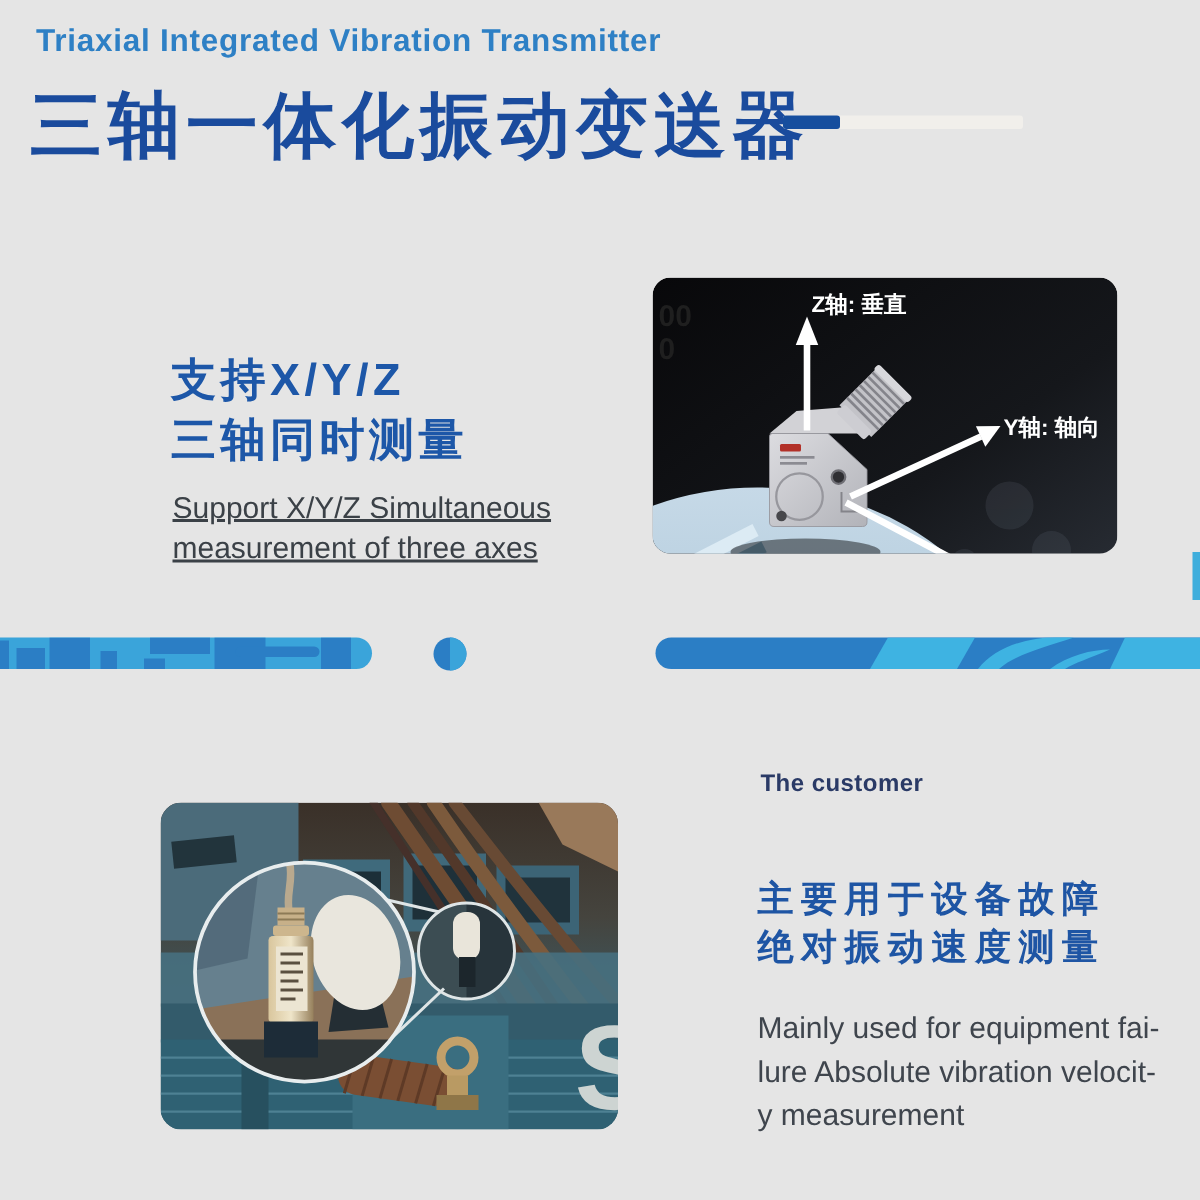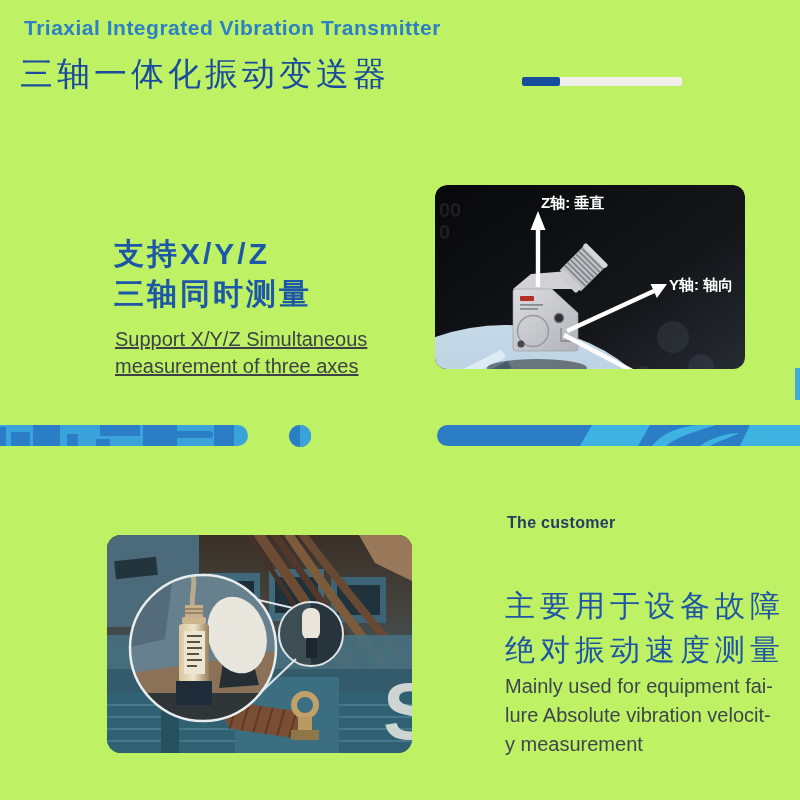--- a/index.html
+++ b/index.html
@@ -1,38 +1,38 @@
 <!DOCTYPE html>
 <html><head>
 <meta charset="utf-8">
 <style>
   html,body{margin:0;padding:0;background:#fff;}
   .page{
-    position:relative;width:800px;height:800px;background:#bef264;overflow:hidden;
+    position:relative;width:800px;height:800px;background:#e5e5e5;overflow:hidden;
     font-family:"Liberation Sans", sans-serif;
   }
   .abs{position:absolute;}
   
   .tagline{left:24px;top:16px;font-size:21px;font-weight:700;color:#2E80C5;letter-spacing:.5px;}
-  .main-title{left:20px;top:52px;font-size:33px;font-weight:400;color:#1A4B9D;letter-spacing:4px;white-space:nowrap;}
+  .main-title{left:20px;top:52px;font-size:48px;font-weight:700;color:#1A4B9D;letter-spacing:4px;white-space:nowrap;}
   .progress{left:522px;top:77px;width:160px;height:9px;background:#F1EFEB;border-radius:2px;}
   .progress-fill{position:absolute;left:0;top:0;width:38px;height:9px;background:#164E9E;border-radius:2px;}
   .description{left:22px;top:113px;width:485px;font-size:18px;line-height:27px;color:#232528;white-space:pre-line;letter-spacing:.5px;}
   
   .feature-cn{left:114px;top:234px;font-size:30px;font-weight:600;color:#1D57A8;letter-spacing:3px;line-height:40px;white-space:pre-line;}
   .feature-en{left:115px;top:326px;font-size:20px;color:#3B4147;line-height:27px;white-space:pre-line;text-decoration:underline;}
   .product-visual{left:435px;top:185px;width:310px;height:184px;border-radius:12px;overflow:hidden;}
   .edge-sliver{left:795px;top:368px;width:5px;height:32px;background:#3FAEDC;}
   
   .deco-band{left:0;top:415px;width:800px;height:50px;}
   
   .site-photo{left:107px;top:535px;width:305px;height:218px;border-radius:14px;overflow:hidden;}
   .badge-line1{left:507px;top:514px;font-size:16px;font-weight:700;color:#2A3A66;letter-spacing:.3px;}
   .badge-line2{left:505px;top:531px;font-size:27px;font-weight:700;color:#3E6EB5;letter-spacing:.5px;}
-  .app-cn{left:505px;top:584px;font-size:30px;font-weight:400;color:#1E55A4;letter-spacing:5px;line-height:44px;white-space:pre-line;}
+  .app-cn{left:505px;top:584px;font-size:24px;font-weight:700;color:#1E55A4;letter-spacing:5px;line-height:32px;white-space:pre-line;}
   .app-en{left:505px;top:672px;font-size:20px;color:#3F454D;line-height:29px;white-space:pre-line;}
   svg text{font-family:"Liberation Sans", sans-serif;}
 </style>
 </head>
 <body>
 
 <div class="page">
 
   <div class="abs tagline">Triaxial Integrated Vibration Transmitter</div>
   <h1 class="abs main-title" style="margin:0;">三轴一体化振动变送器</h1>

